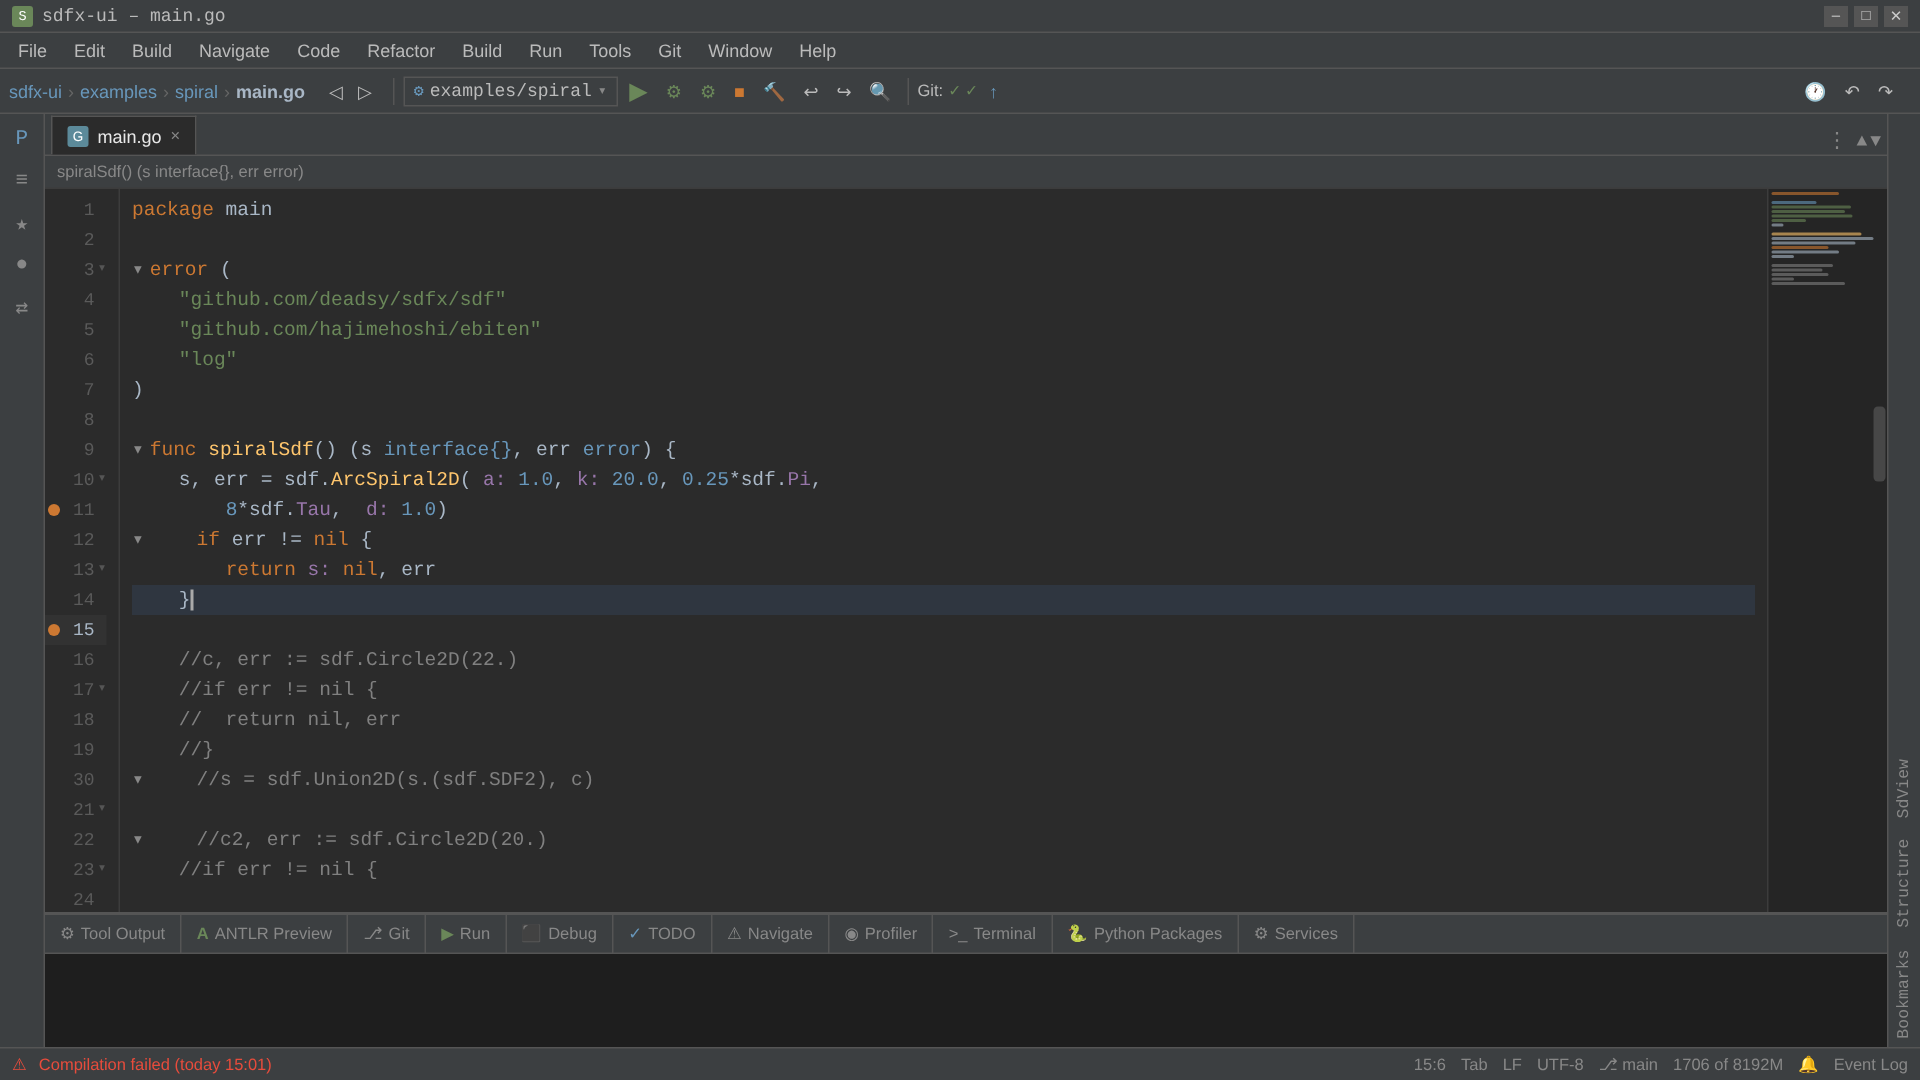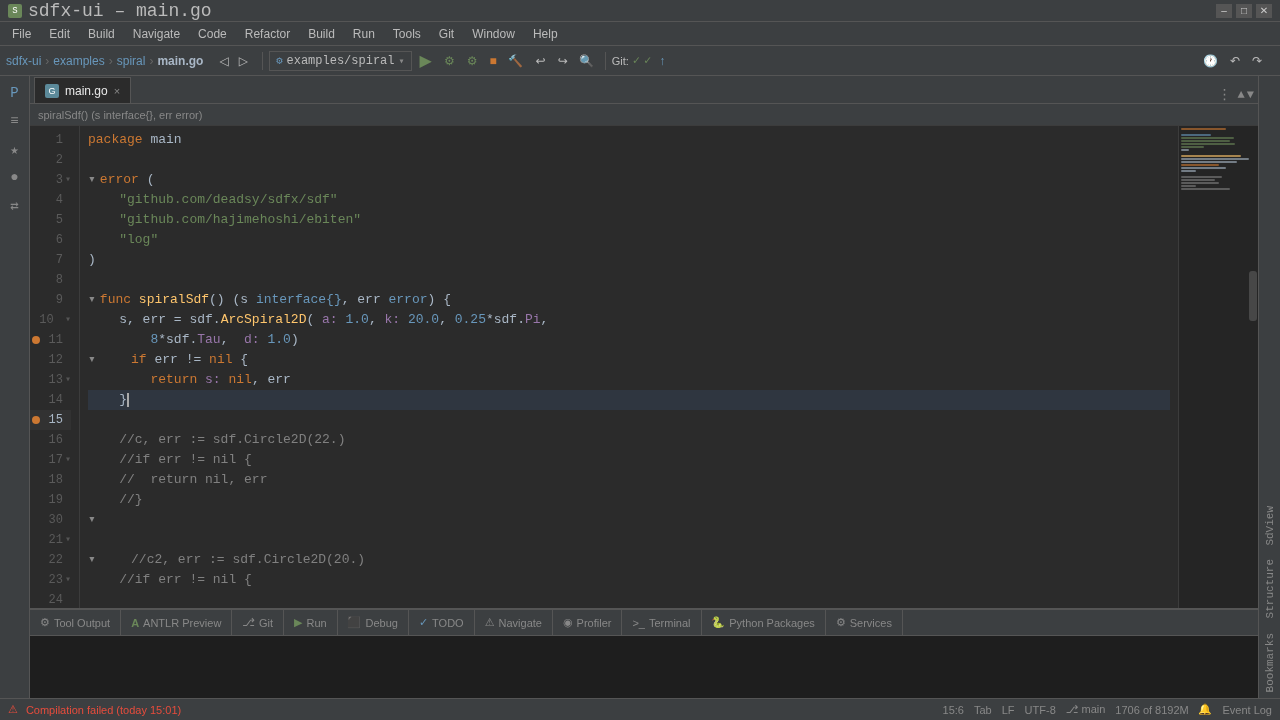--- a/index.html
+++ b/index.html
@@ -36,21 +36,21 @@
       background: #6a8759;
       border-radius: 2px;
       display: flex;
       align-items: center;
       justify-content: center;
       font-size: 9px;
       color: white;
     }
     .title-bar-title {
       color: #bbb;
-      font-size: 18px;
+      font-size: 12px;
     }
     .title-bar-controls {
       display: flex;
       gap: 4px;
     }
     .title-btn {
       width: 16px;
       height: 14px;
       background: #555;
       border: none;
@@ -544,21 +544,21 @@
           </div>
         <div class="line-num">
             <span>7</span>
           </div>
         <div class="line-num">
             <span>8</span>
           </div>
         <div class="line-num">
             <span>9</span>
           </div>
-        <div class="line-num" style="position:relative;justify-content:center;">
+        <div class="line-num" style="position:relative;">
             <span>10</span>
             <span class="fold-arrow" style="position:absolute;right:0;color:#555;">▾</span>
           </div>
         <div class="line-num" style="position:relative;">
             <span>11</span>
             <span style="position:absolute;left:2px;top:50%;transform:translateY(-50%);width:8px;height:8px;background:#cc7832;border-radius:50%;display:block;"></span>
           </div>
         <div class="line-num">
             <span>12</span>
           </div>
@@ -640,21 +640,21 @@
         <div class="code-line">&nbsp;</div>
 
         <div class="code-line"><span class="comment">    //c, err := sdf.Circle2D(22.)</span></div>
 
         <div class="code-line"><span class="comment">    //if err != nil {</span></div>
 
         <div class="code-line"><span class="comment">    //  return nil, err</span></div>
 
         <div class="code-line"><span class="comment">    //}</span></div>
 
-        <div class="code-line"><span style="color:#888;margin-right:4px;">▾</span></div>
+        <div class="code-line"><span style="color:#888;margin-right:4px;">▾</span><span class="comment">    //s = sdf.Union2D(s.(sdf.SDF2), c)</span></div>
 
         <div class="code-line">&nbsp;</div>
 
         <div class="code-line"><span style="color:#888;margin-right:4px;">▾</span><span class="comment">    //c2, err := sdf.Circle2D(20.)</span></div>
 
         <div class="code-line"><span class="comment">    //if err != nil {</span></div>
 
       </div>
 
       <div id="minimap">

